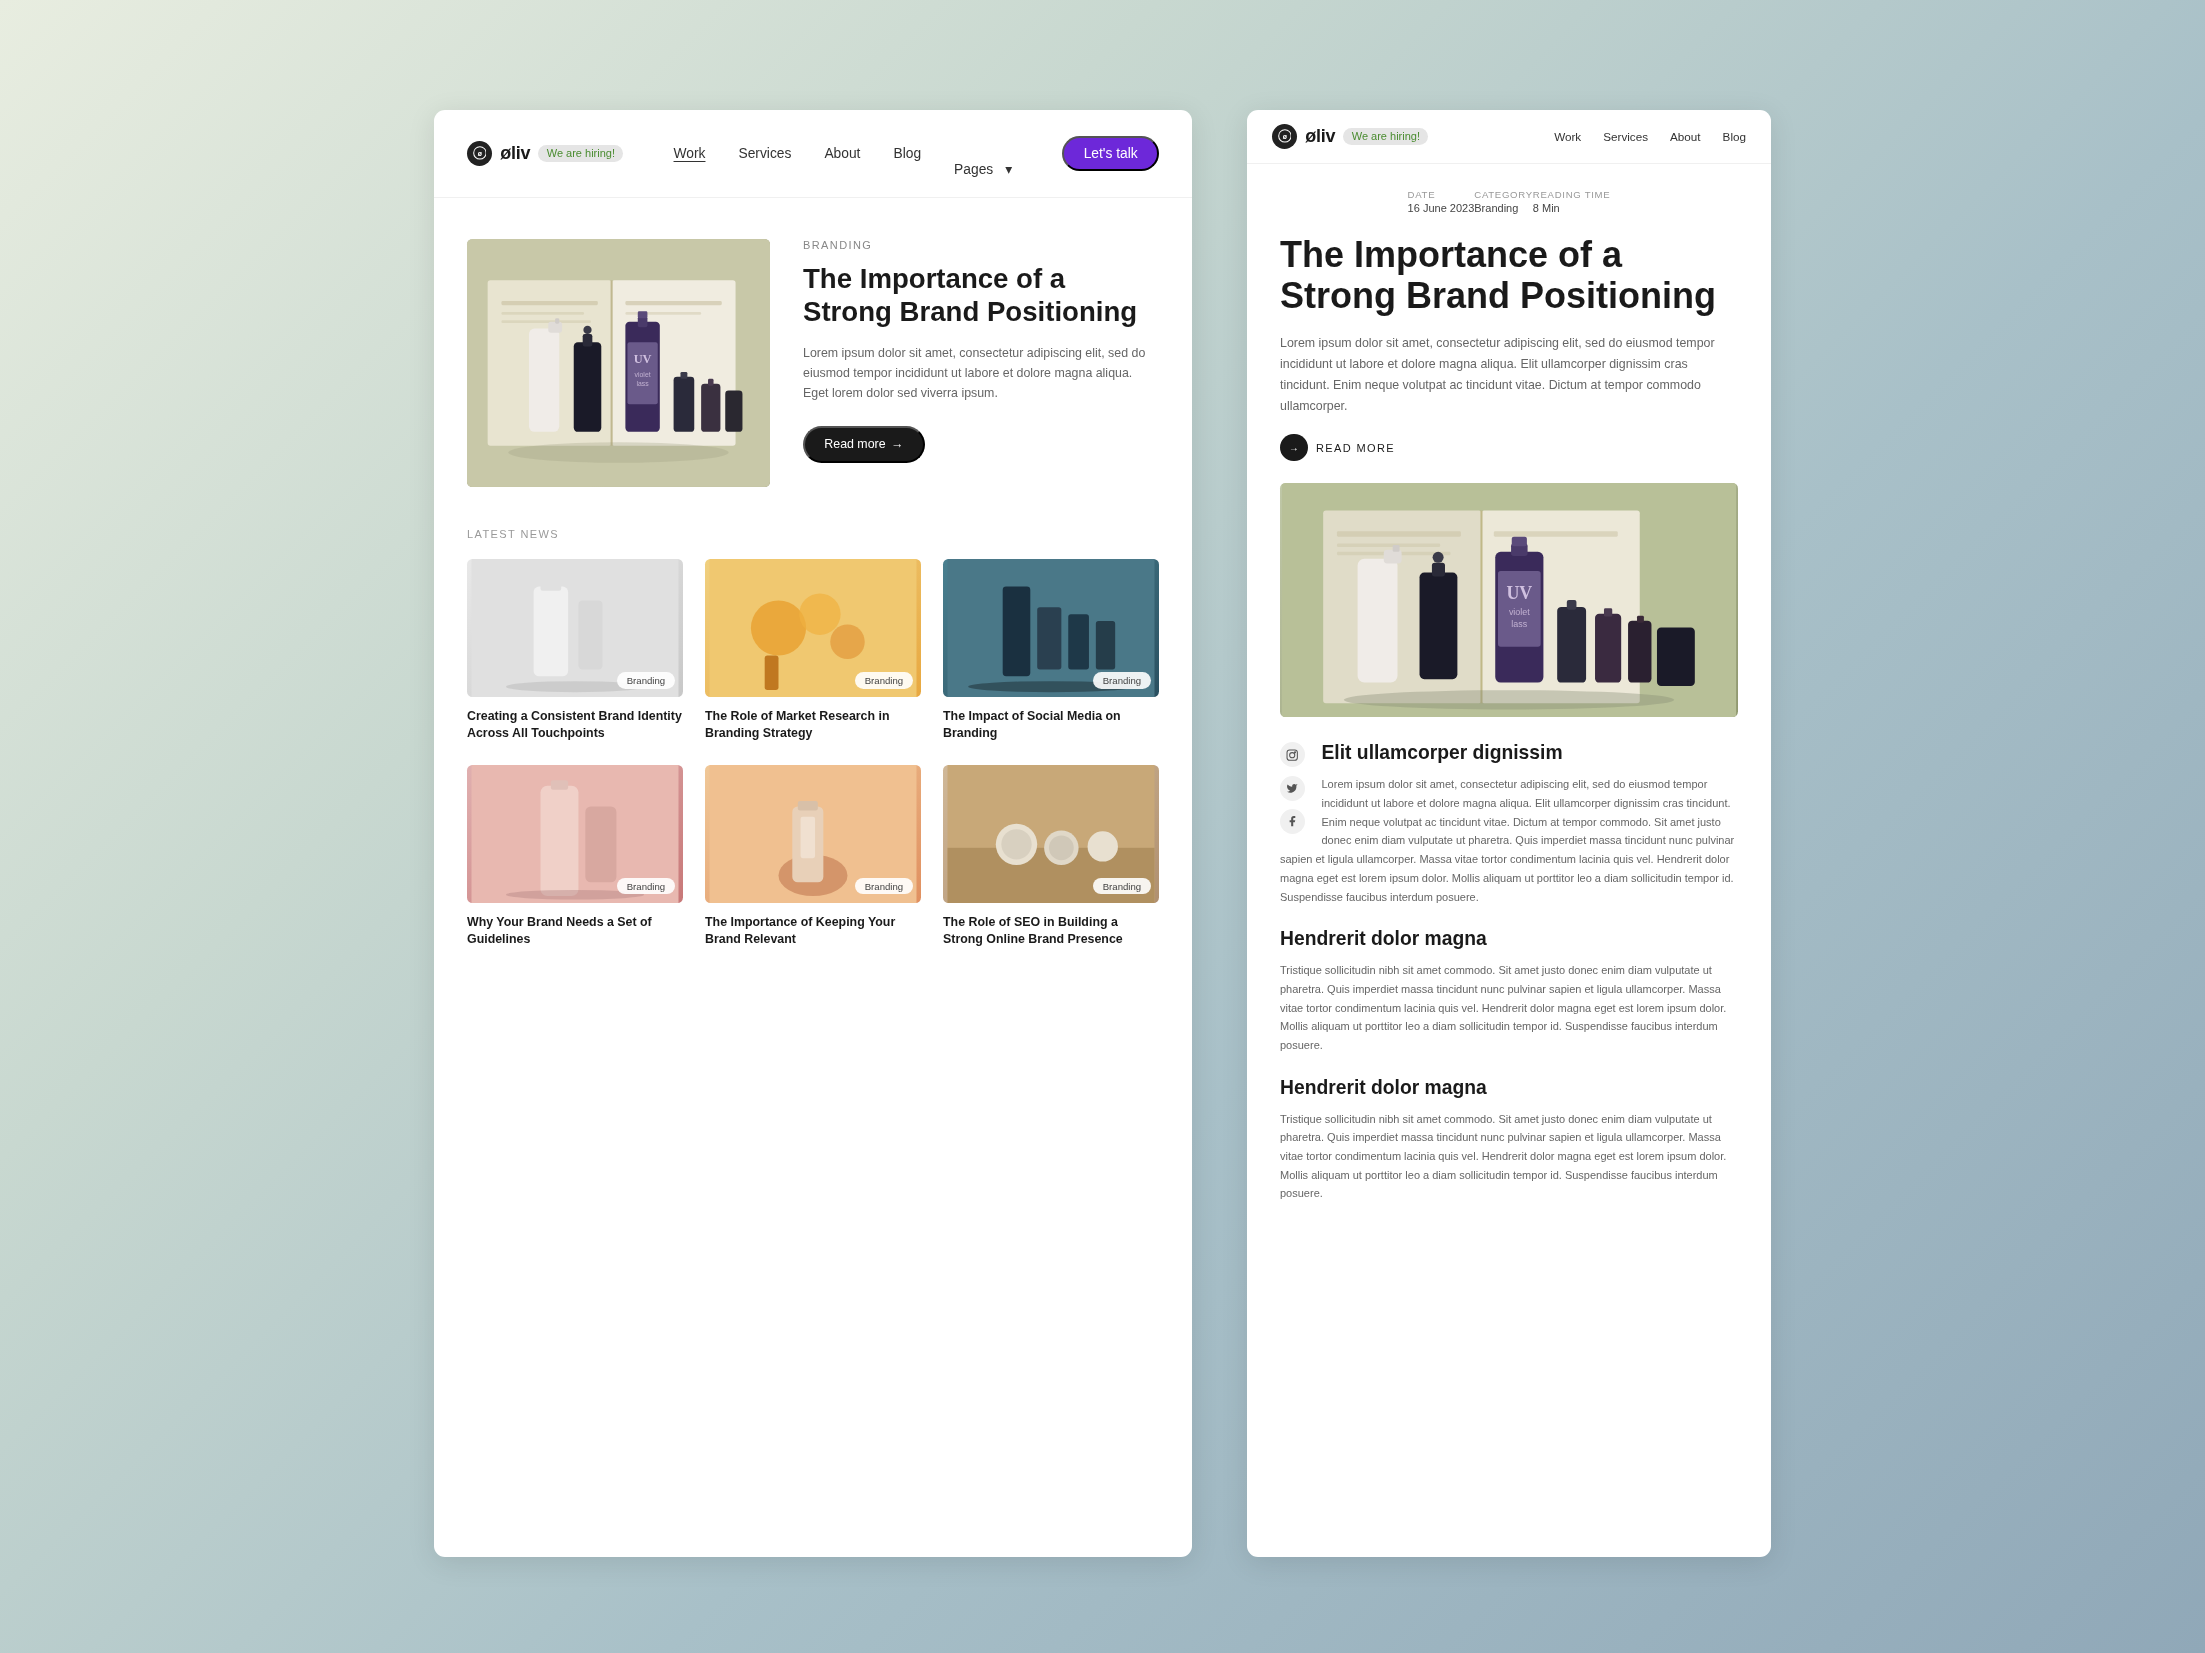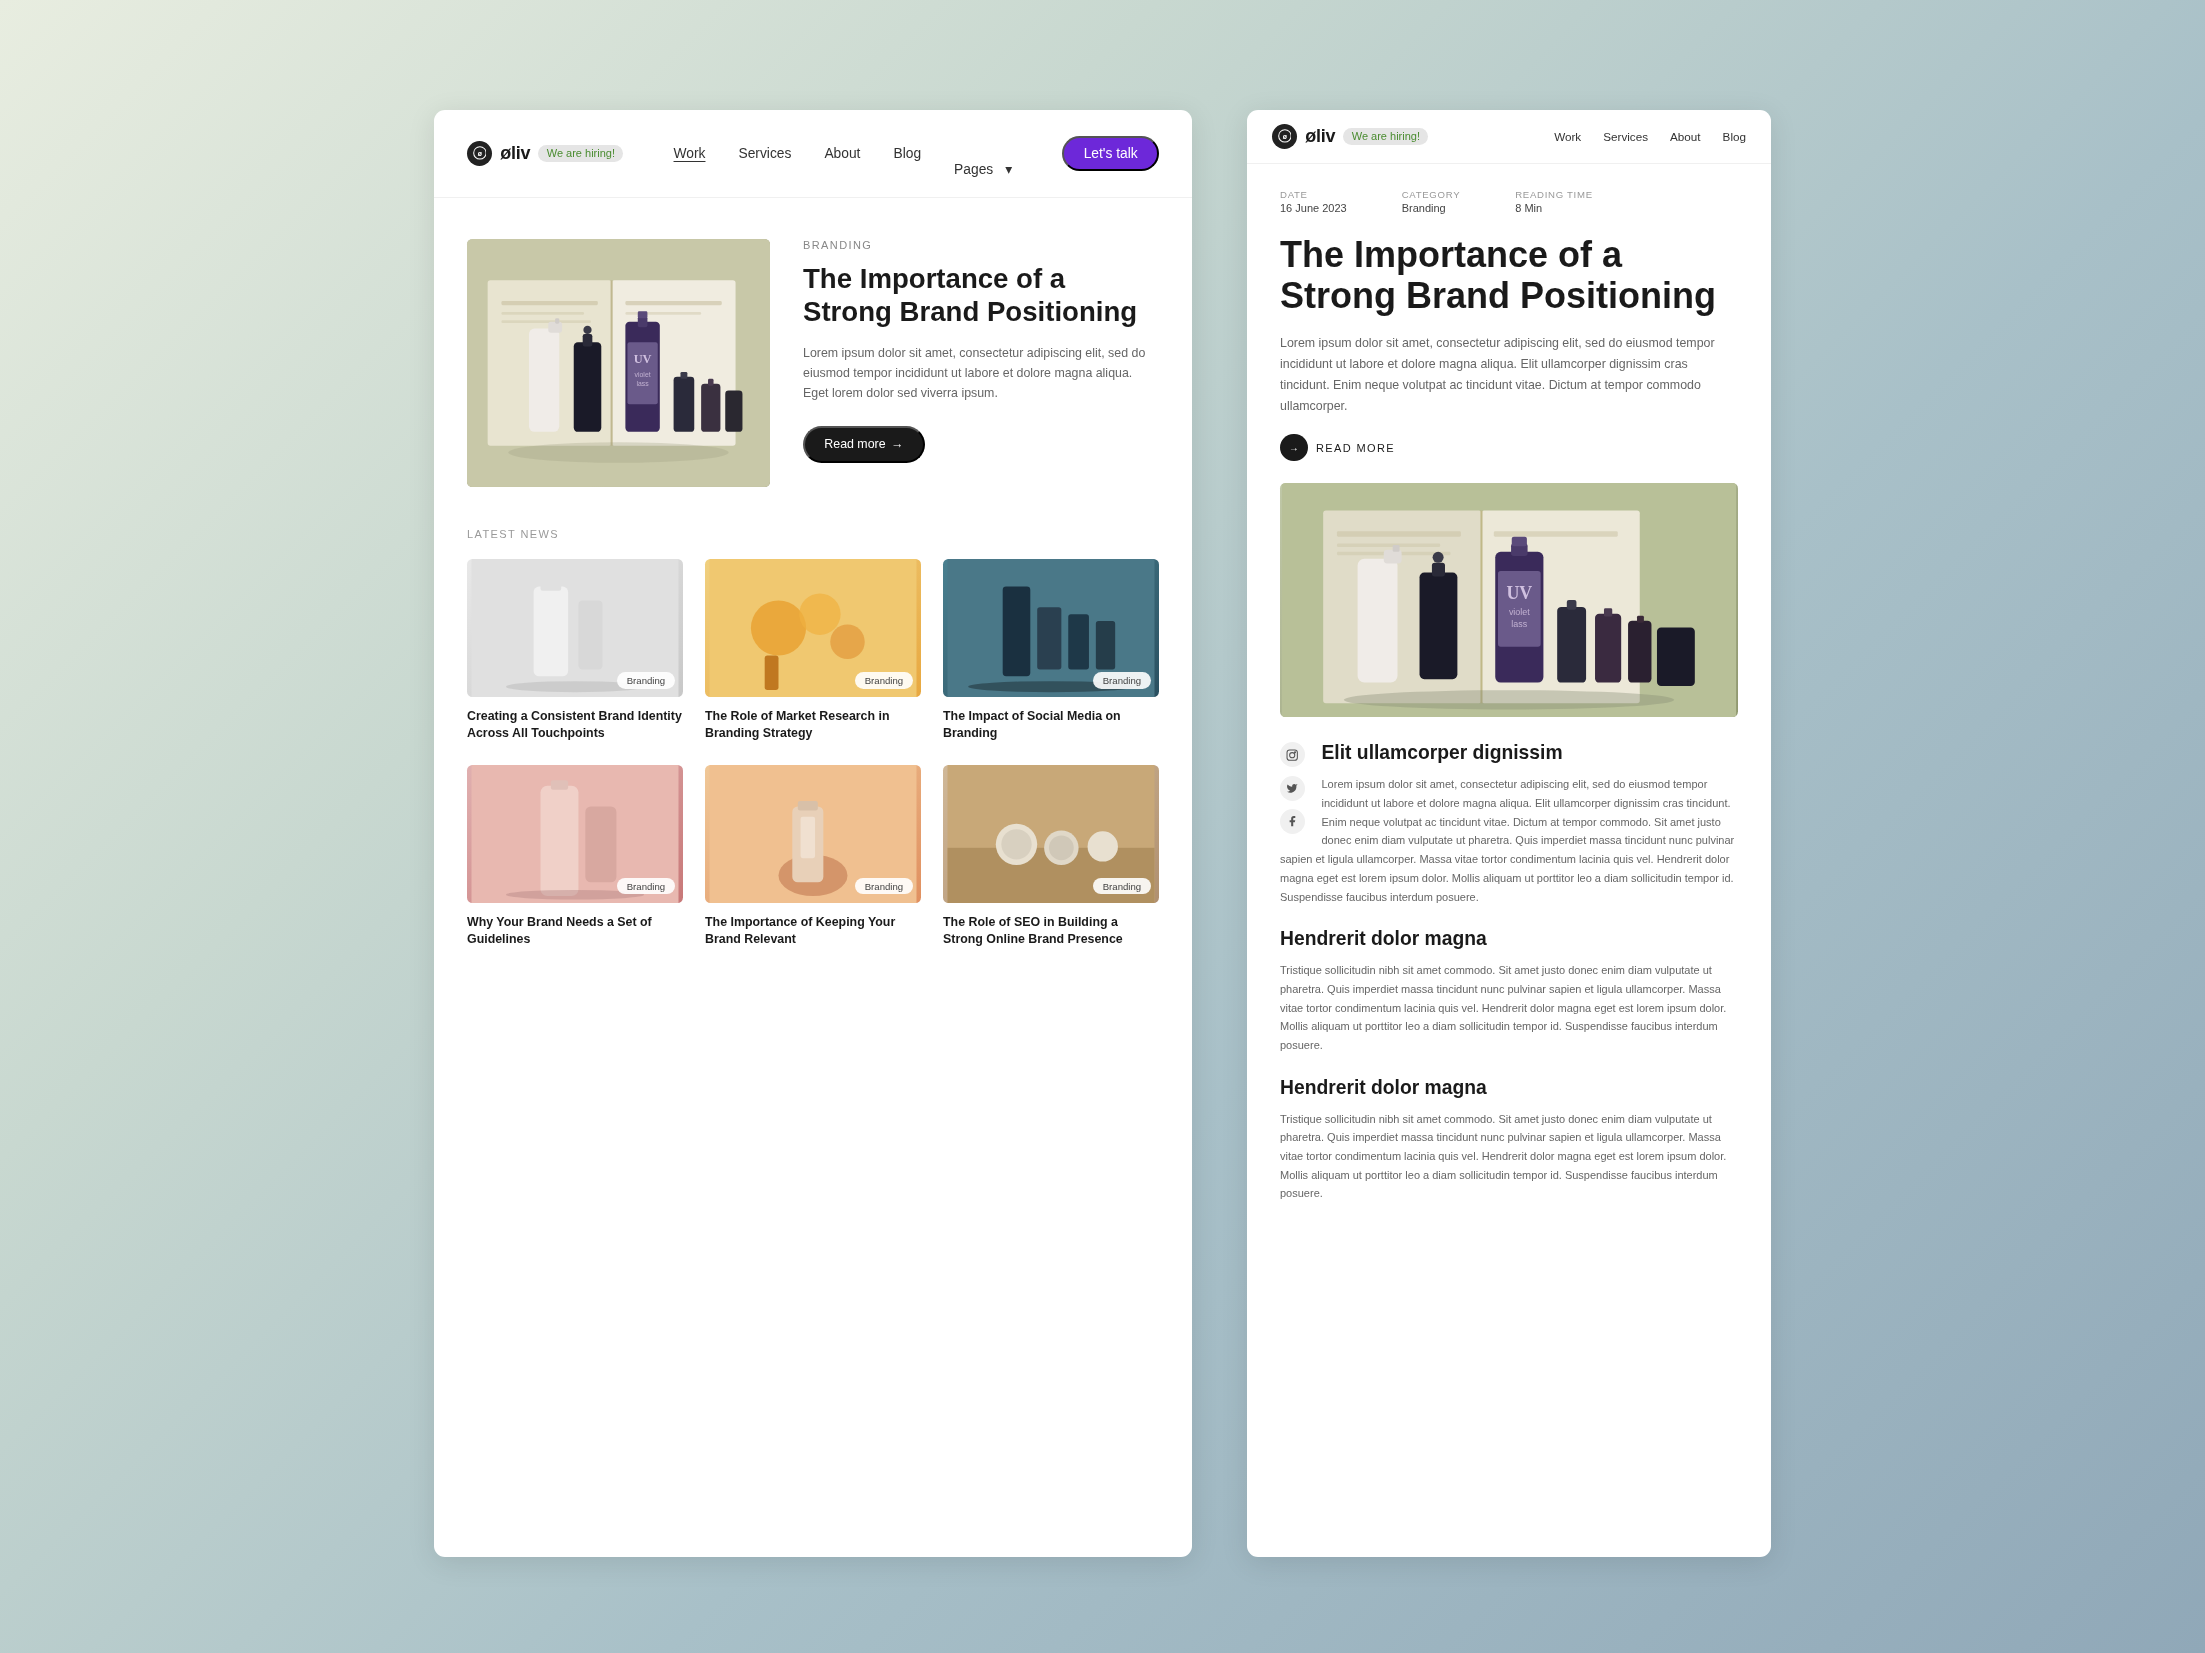--- a/index.html
+++ b/index.html
@@ -263,22 +263,22 @@
     .card-right .nav-links {
       gap: 22px;
     }
 
     .card-right .nav-link {
       font-size: 11.7px;
     }
 
     .article-meta {
       display: flex;
-      gap: 55px;
       padding: 25px 33px 0;
+      justify-content: center;
     }
 
     .meta-item {
       display: flex;
       flex-direction: column;
       gap: 2.8px;
     }
 
     .meta-key {
       font-size: 9.6px;

